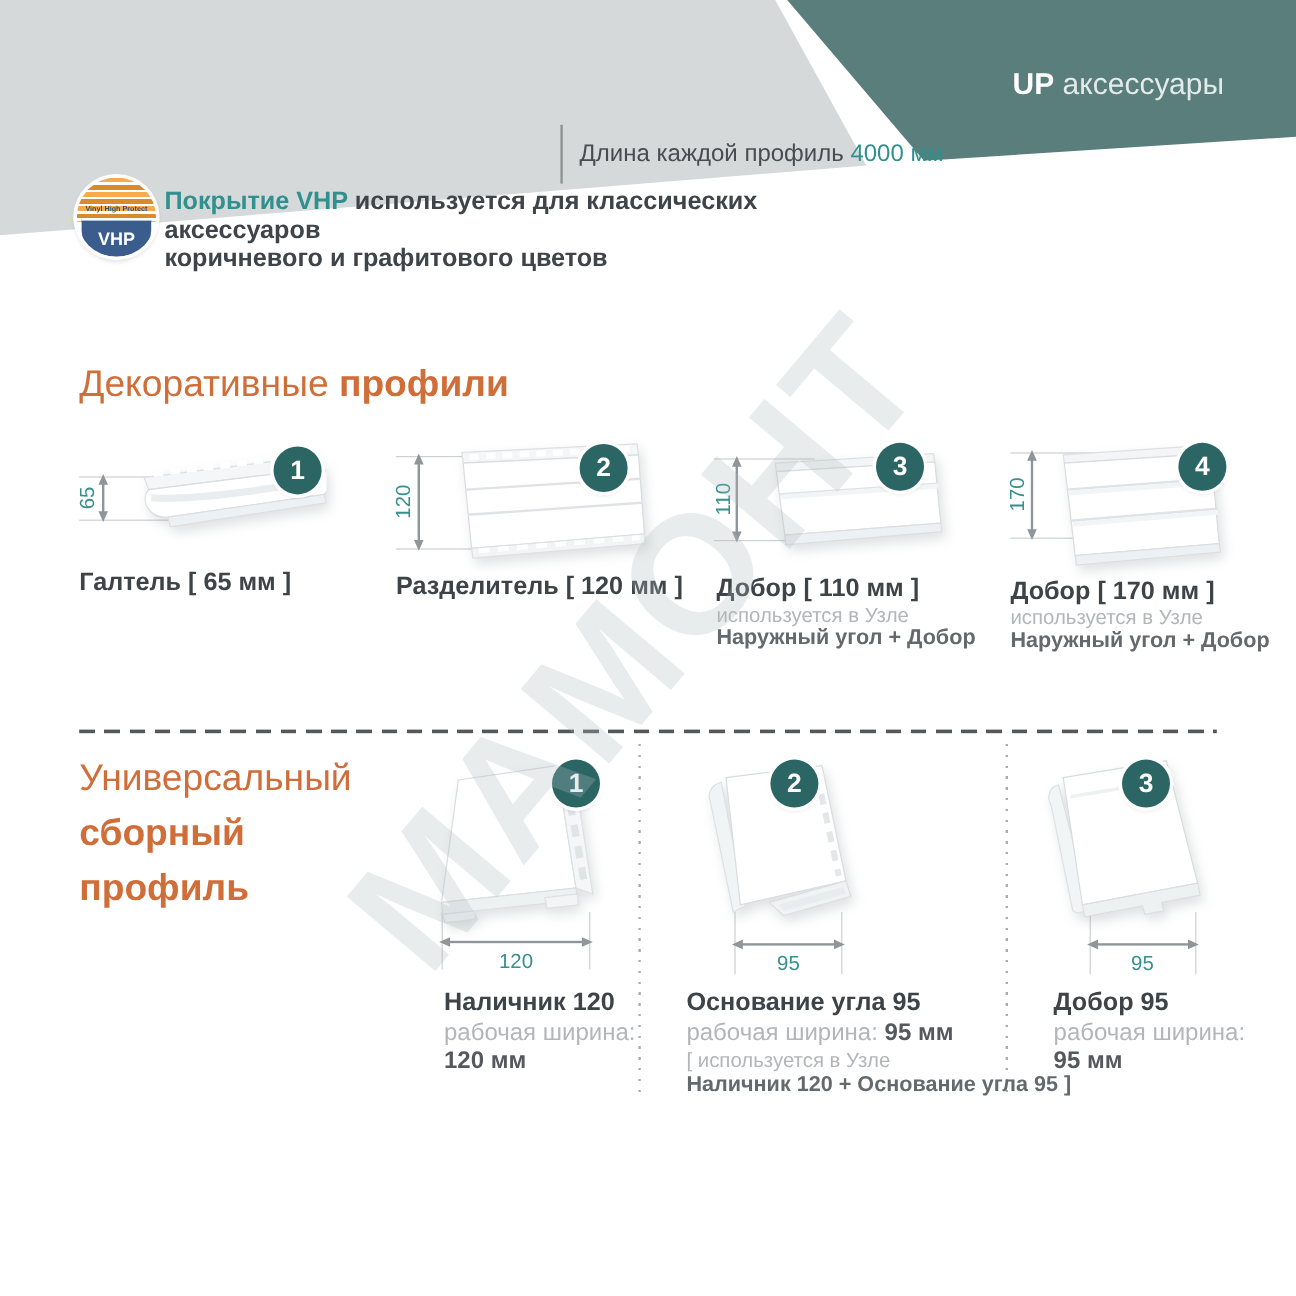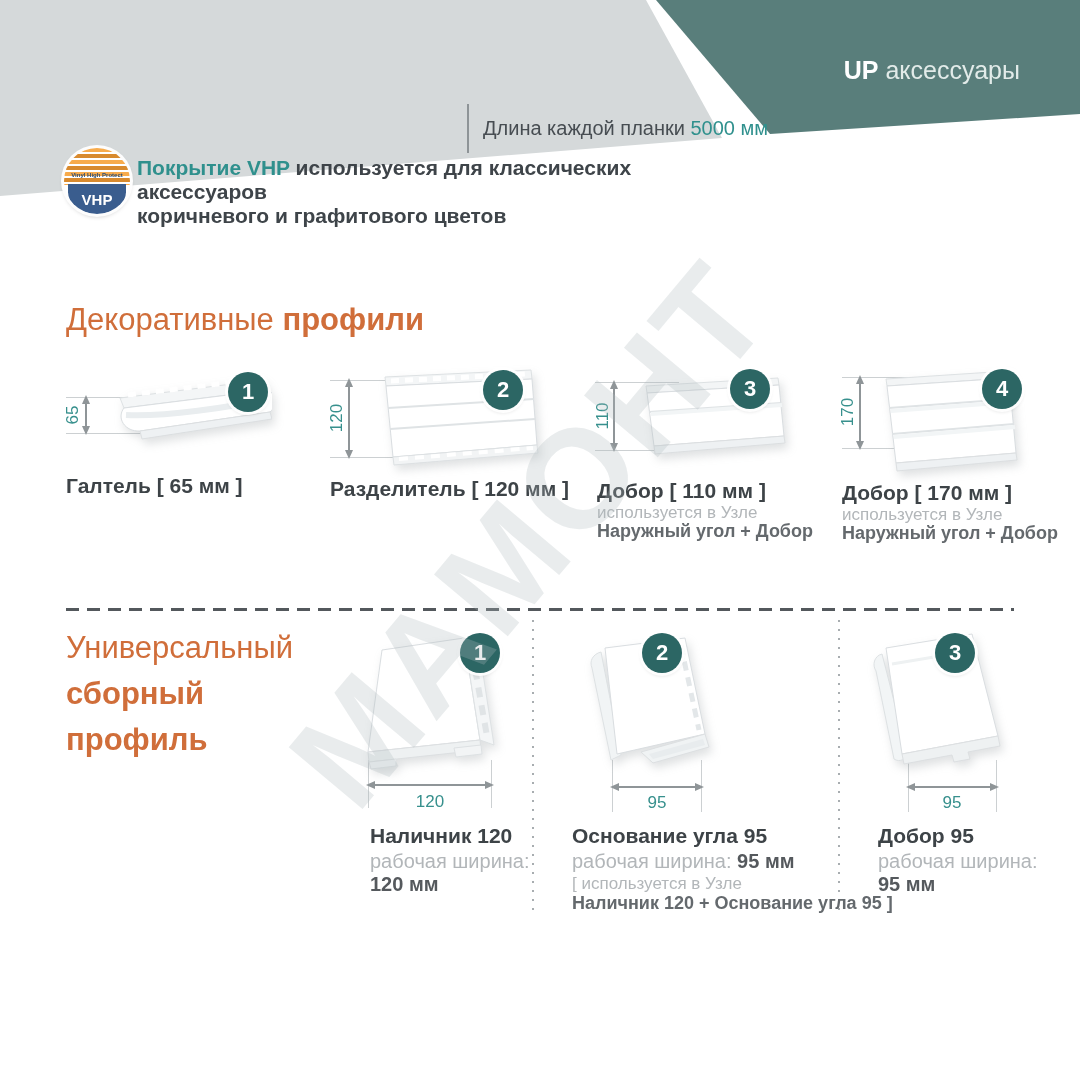--- a/index.html
+++ b/index.html
@@ -83,21 +83,21 @@
 </head>
 <body>
 
 <div class="canvas">
 
   <div class="band band-gray"></div>
   <div class="band band-teal"></div>
   <div class="brand"><b>UP</b> <span class="w">аксессуары</span></div>
 
   <div class="title-sep"></div>
-  <div class="length-line"><span>Длина каждой планки </span><span class="val">5000 мм</span></div>
+  <div class="length-line"><span>Длина каждой профиль </span><span class="val">4000 мм</span></div>
 
   <div class="vhp-logo">
     <div class="vhp-stripes"></div>
     <div class="vhp-mini">Vinyl High Protect</div>
     <div class="vhp-bowl">VHP</div>
   </div>
   <div class="vhp-note">
     <span class="teal">Покрытие VHP </span><span>используется для классических аксессуаров</span><br>
     <span>коричневого и графитового цветов</span>
   </div>

